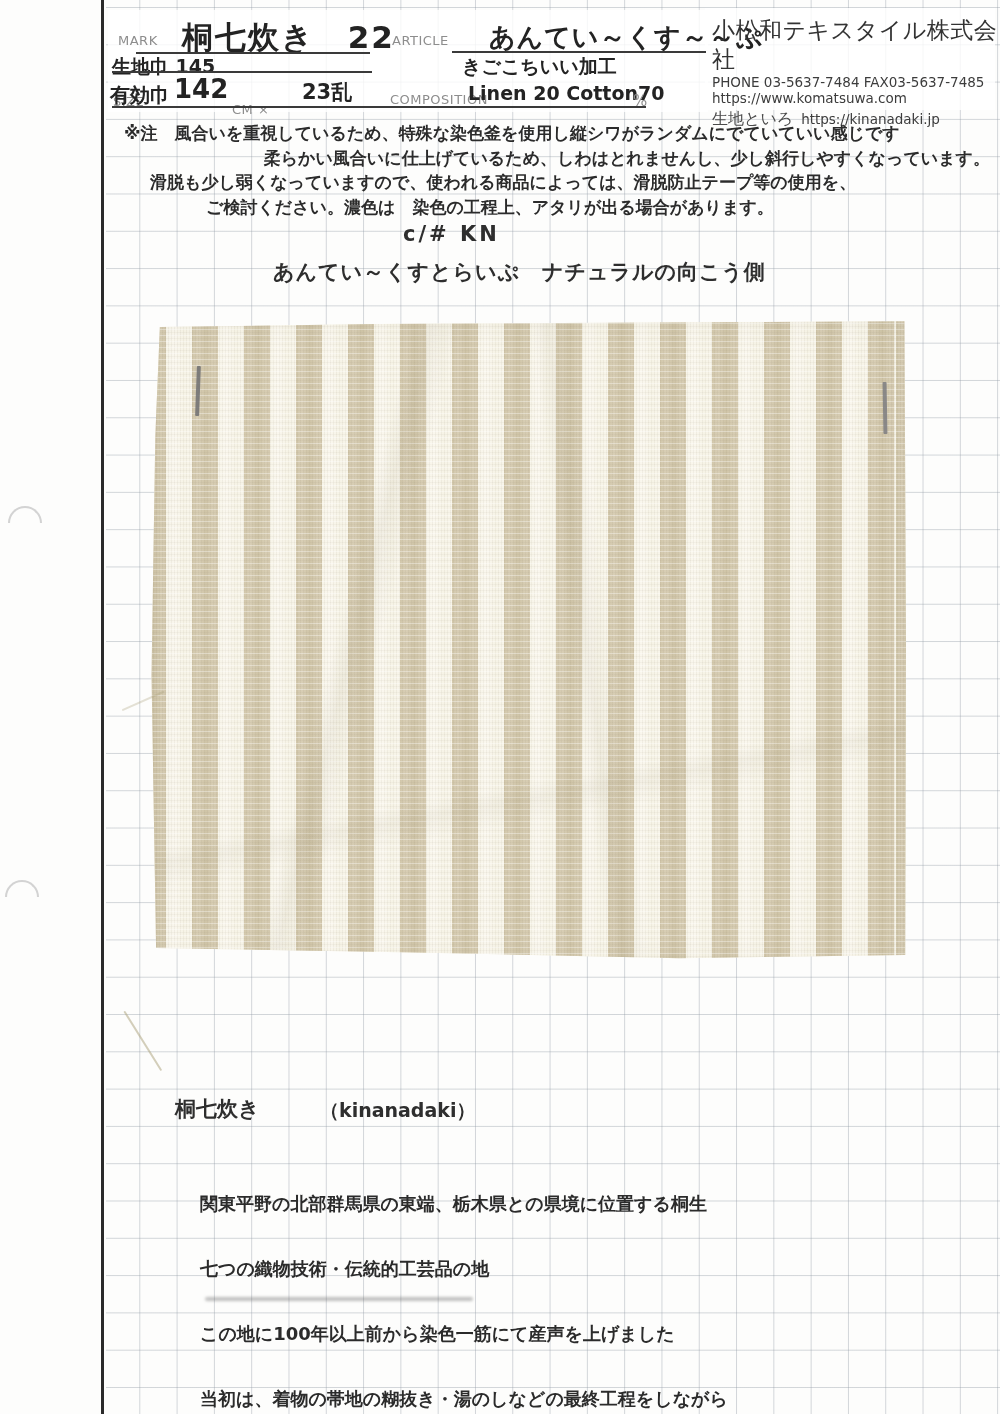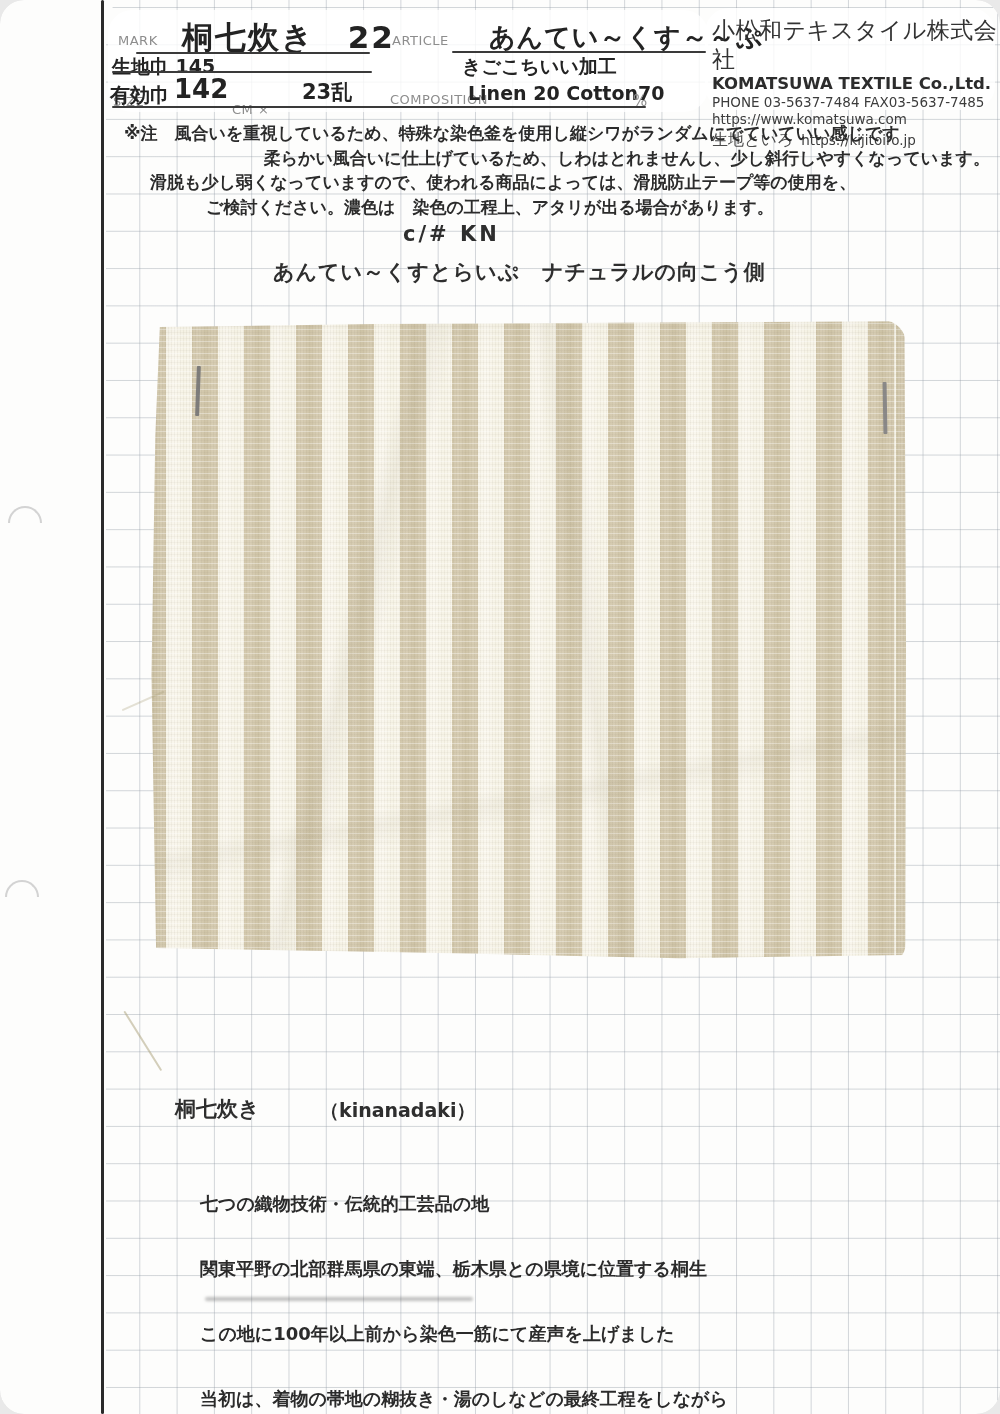--- a/index.html
+++ b/index.html
@@ -1,15 +1,15 @@
 <!DOCTYPE html>
 <html><head>
 <meta charset="utf-8">
 <style>
-  * { margin:0; padding:0; box-sizing:border-box;border-radius:24px; }
+  * { margin:0; padding:0; box-sizing:border-box; }
   body { background:#e9e9e9; font-family:"DejaVu Sans", sans-serif; }
   .page {
     position:relative; width:1000px; height:1414px; margin:0 auto;
     background:#fdfdfc; overflow:hidden; color:#2e2e2e;
   }
   
   .grid-sheet {
     position:absolute; left:106px; top:0; width:894px; height:1414px;
     background-image:
       linear-gradient(to right, rgba(150,158,168,.42) 1px, transparent 1px),
@@ -129,25 +129,24 @@
   <div class="abs ink eff-num" style="left:174px; top:74px;">142</div>
   <div class="abs lbl" style="left:232px; top:102px;">CM ×</div>
   <div class="abs ink qty" style="left:302px; top:78px;">23乱</div>
   <div class="abs lbl" style="left:390px; top:92px;">COMPOSITION</div>
   <div class="abs ink comp" style="left:468px; top:82px;">Linen 20  Cotton70</div>
   <div class="abs lbl" style="left:633px; top:92px; font-size:15px;">%</div>
   <div class="rule" style="left:112px; top:106px; width:534px;"></div>
 
   <div class="company">
     <div class="co-jp">小松和テキスタイル株式会社</div>
-    <div class="co-en">KOMATSUWA TEXTILE Co.,Ltd.</div>
     <div class="co-line">PHONE 03-5637-7484 FAX03-5637-7485</div>
     <div class="co-line">https://www.komatsuwa.com</div>
     <div style="margin-top:2px;">
-      <span class="co-brand">生地といろ</span><span class="co-brand-url">https://kijitoiro.jp</span>
+      <span class="co-brand">生地といろ</span><span class="co-brand-url">https://kinanadaki.jp</span>
     </div>
   </div>
 
   <div class="notes">
     <div>※注　風合いを重視しているため、特殊な染色釜を使用し縦シワがランダムにでていていい感じです</div>
     <div class="i1">柔らかい風合いに仕上げているため、しわはとれませんし、少し斜行しやすくなっています。</div>
     <div class="i2">滑脱も少し弱くなっていますので、使われる商品によっては、滑脱防止テープ等の使用を、</div>
     <div class="i3">ご検討ください。濃色は　染色の工程上、アタリが出る場合があります。</div>
   </div>
 
@@ -157,22 +156,22 @@
   <div class="swatch"></div>
   <div class="staple staple-l"></div>
   <div class="staple staple-r"></div>
   <div class="thread thread-1"></div>
   <div class="thread thread-2"></div>
   <div class="smudge"></div>
 
   <div class="story-title">桐七炊き</div>
   <div class="story-reading">（kinanadaki）</div>
   <div class="story">
+    <div>関東平野の北部群馬県の東端、栃木県との県境に位置する桐生</div>
     <div>七つの織物技術・伝統的工芸品の地</div>
-    <div>関東平野の北部群馬県の東端、栃木県との県境に位置する桐生</div>
     <div>この地に100年以上前から染色一筋にて産声を上げました</div>
     <div>当初は、着物の帯地の糊抜き・湯のしなどの最終工程をしながら</div>
     
     
     
   </div>
 
 </div>
 
 </body></html>

